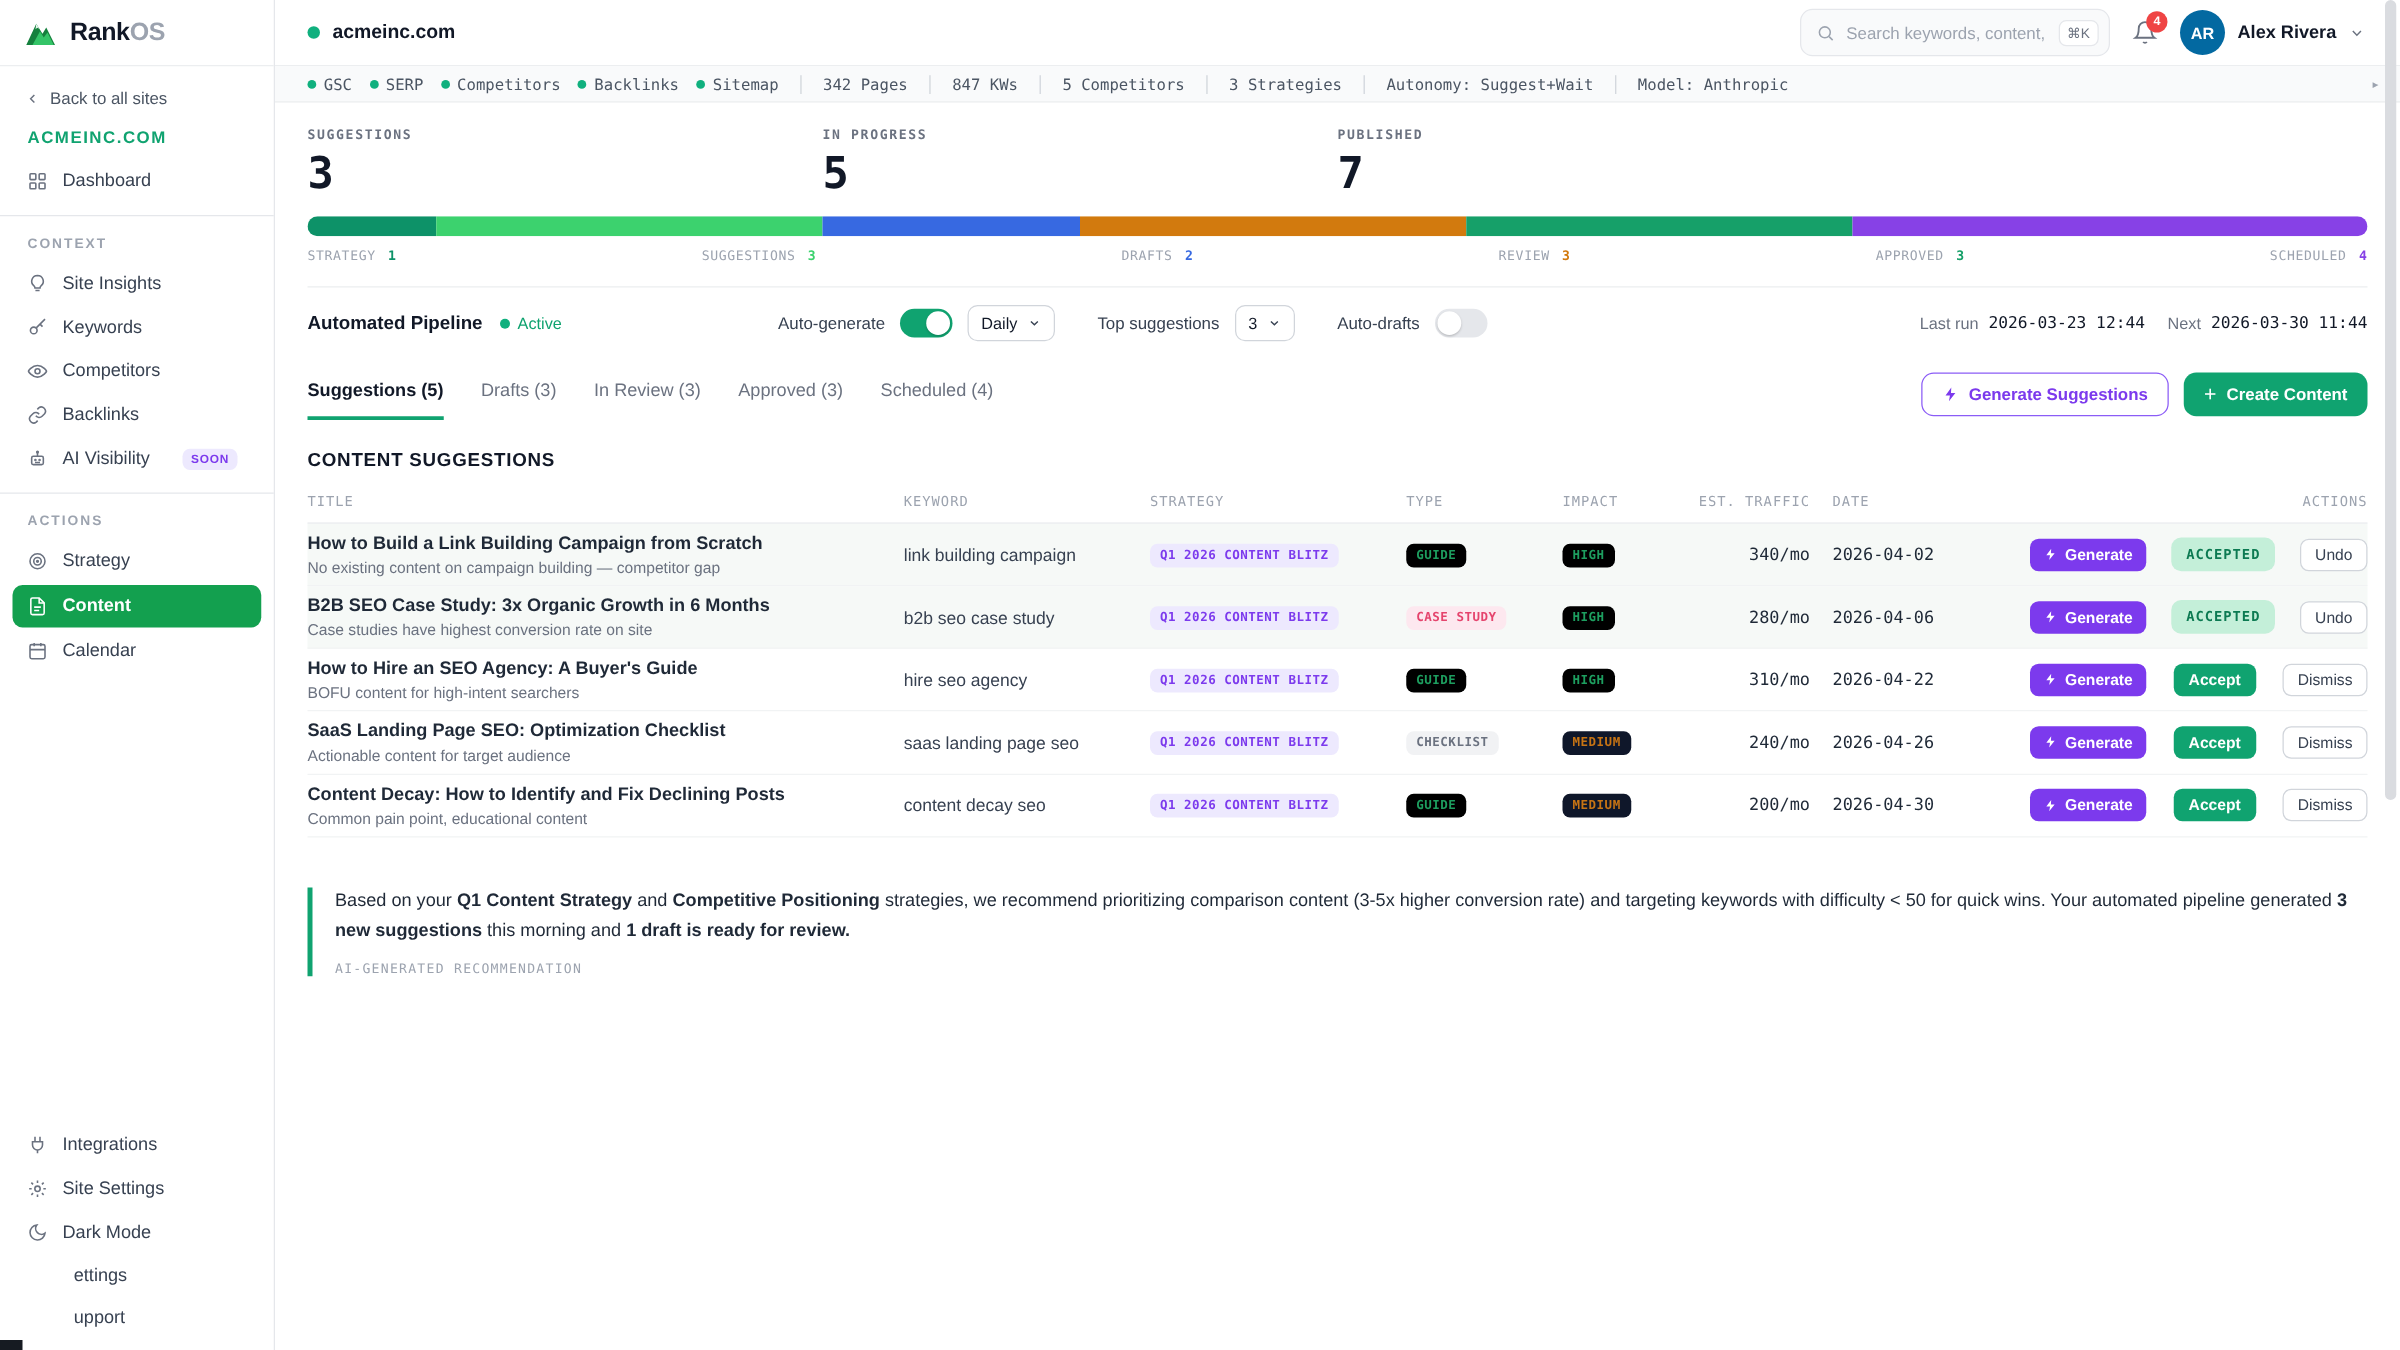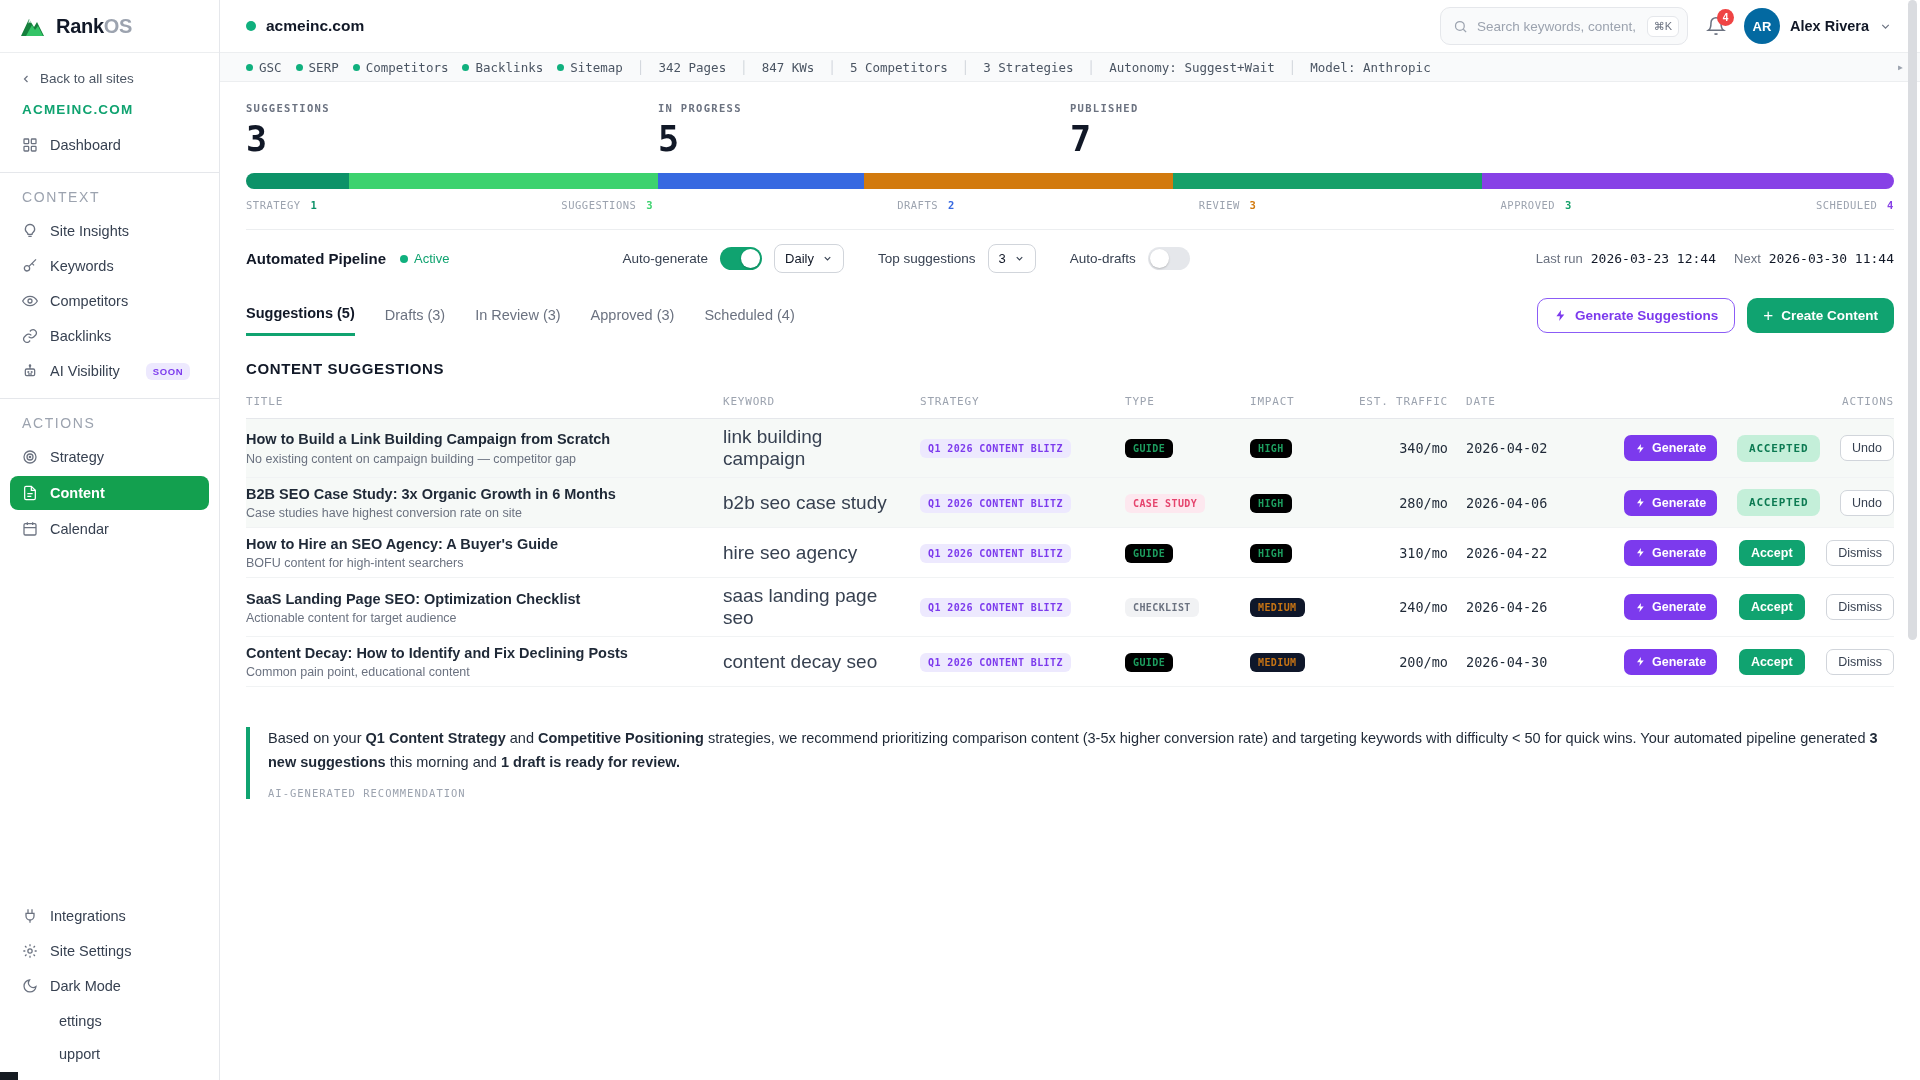--- a/index.html
+++ b/index.html
@@ -19,21 +19,21 @@
               font-size:13.5px; color:#4b5563; cursor:pointer; }
   .site-label { padding:12px 0 10px 22px; font-size:13.5px; font-weight:700;
                 color:#10a370; letter-spacing:1.2px; }
   .nav-item { display:flex; align-items:center; gap:12px; height:34px; padding-left:22px;
               font-size:14.5px; color:#374151; cursor:pointer; margin:1px 0; }
   .nav-item svg { color:#6b7280; }
   .nav-item.active { background:#13a04f; color:#fff; margin:2px 10px; padding-left:12px;
                      border-radius:8px; font-weight:700; }
   .nav-item.active svg { color:#fff; }
   .side-div { border-top:1px solid #e5e7eb; margin:10px 0; }
-  .section-label { padding:6px 0 8px 22px; font-size:14px; font-weight:400;
+  .section-label { padding:6px 0 8px 22px; font-size:11px; font-weight:700;
                    color:#9ca3af; letter-spacing:1.6px; }
   .soon-badge { margin-left:14px; background:#ede9fe; color:#7c3aed; font-size:9.5px;
                 font-weight:700; letter-spacing:0.6px; padding:3px 7px; border-radius:6px; }
   .sidebar-bottom { position:absolute; bottom:10px; left:0; right:0; }
   .clipped-item { height:33px; display:flex; align-items:center; padding-left:59px;
                   font-size:14.5px; color:#374151; }
   .corner-artifact { position:absolute; left:0; bottom:0; width:18px; height:8px; background:#161b22; }
 
   
   .main { flex:1; display:flex; flex-direction:column; position:relative; }
@@ -97,21 +97,21 @@
   .toggle.on .knob { right:2px; } .toggle.off .knob { left:2px; }
   .select { display:flex; align-items:center; gap:8px; border:1px solid #d1d5db; border-radius:8px;
             background:#fff; padding:6px 10px; font-size:13px; color:#111827; cursor:pointer; }
   .gap24 { width:10px; }
   .lastrun { margin-left:auto; font-size:13px; color:#6b7280; display:flex; gap:8px; align-items:center; }
   .lastrun .val { font-family:"DejaVu Sans Mono", monospace; color:#111827; }
   .lastrun .next-lbl { margin-left:10px; }
 
   
   .tabs-row { display:flex; align-items:center; margin-top:10px; }
-  .tabs { display:flex; gap:30px;align-items:center; }
+  .tabs { display:flex; gap:30px; }
   .tab { font-size:14.5px; color:#6b7280; padding:10px 0 12px 0; cursor:pointer; }
   .tab.active { color:#111827; font-weight:700; border-bottom:3px solid #10a370; }
   .tabs-actions { margin-left:auto; display:flex; gap:12px; }
   .btn-outline-purple { display:flex; align-items:center; gap:8px; border:1.5px solid #8b5cf6;
         color:#7c3aed; background:#fff; font-size:13.5px; font-weight:700; border-radius:10px;
         padding:9px 16px; cursor:pointer; }
   .btn-green { display:flex; align-items:center; gap:8px; background:#10a370; color:#fff;
         font-size:13.5px; font-weight:700; border-radius:10px; padding:9px 16px; cursor:pointer; }
   .plus { font-size:17px; font-weight:400; line-height:1; }
 
@@ -119,21 +119,21 @@
   .section-title { margin-top:24px; font-size:15px; font-weight:700; color:#111827; letter-spacing:0.6px; }
   .tgrid { display:grid; grid-template-columns:459px 179px 187px 107px 90px 90px 140px 1fr;
            column-gap:18px; align-items:center; }
   .thead { margin-top:18px; padding-bottom:10px; border-bottom:1px solid #e5e7eb;
            font-family:"DejaVu Sans Mono", monospace; font-size:11px; color:#9ca3af; letter-spacing:0.8px; }
   .th-right { text-align:right; }
   .trow { border-bottom:1px solid #f1f3f4; padding:7px 0; min-height:44px; }
   .trow.accepted { background:#f6f9f7; }
   .cell-title { font-size:14.5px; font-weight:700; color:#1f2937; line-height:1.25; }
   .cell-sub { font-size:12.5px; color:#6b7280; margin-top:3px; }
-  .cell-kw { font-size:19px; color:#374151; }
+  .cell-kw { font-size:14px; color:#374151; }
   .badge { display:inline-block; font-family:"DejaVu Sans Mono", monospace; font-size:10px;
            font-weight:700; letter-spacing:0.4px; padding:4px 8px; border-radius:6px; white-space:nowrap; }
   .badge.purple { background:#ede9fe; color:#7c3aed; }
   .badge.green  { background:#000000; color:#1d9e5f; }
   .badge.pink   { background:#fde8ef; color:#e5446d; }
   .badge.gray   { background:#f1f2f4; color:#6b7280; }
   .badge.amber  { background:#0f172a; color:#c77414; }
   .cell-num { font-family:"DejaVu Sans Mono", monospace; font-size:13.5px; color:#1f2937; text-align:right; }
   .cell-date { font-family:"DejaVu Sans Mono", monospace; font-size:13.5px; color:#1f2937; }
   .cell-actions { display:flex; justify-content:space-between; align-items:center; gap:8px; }

